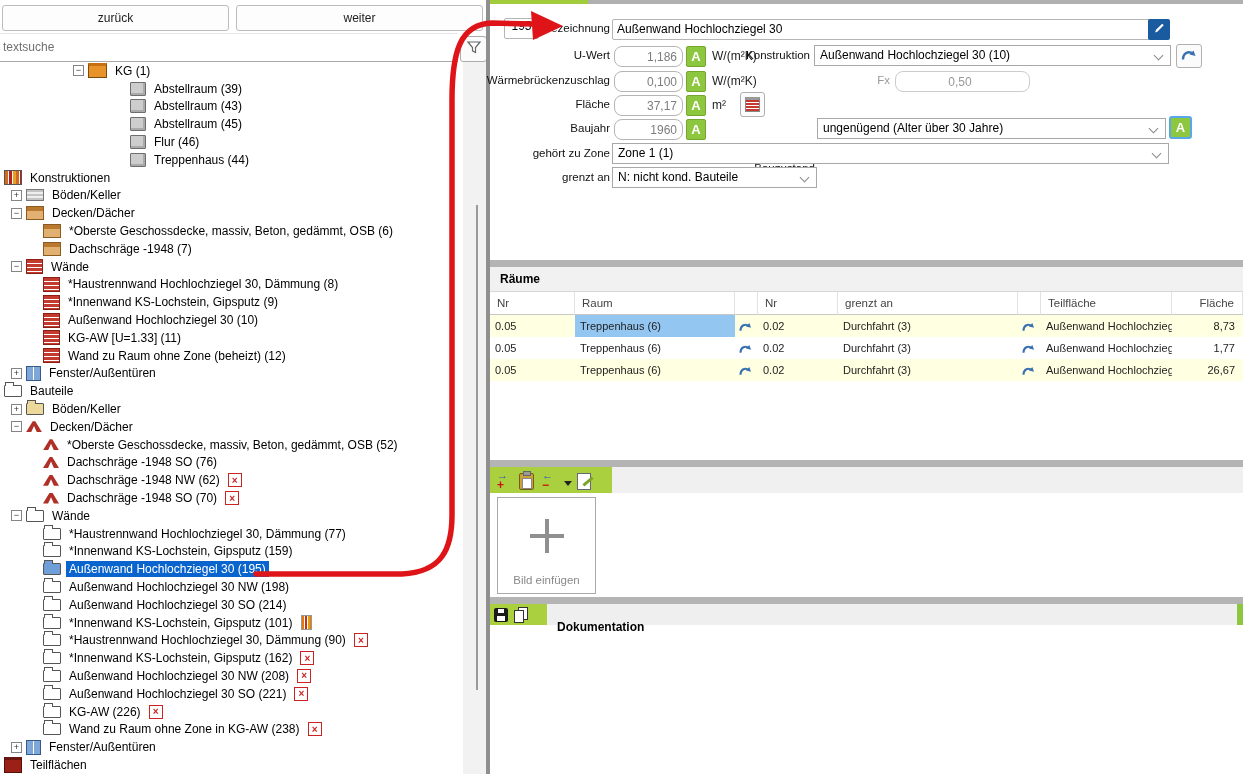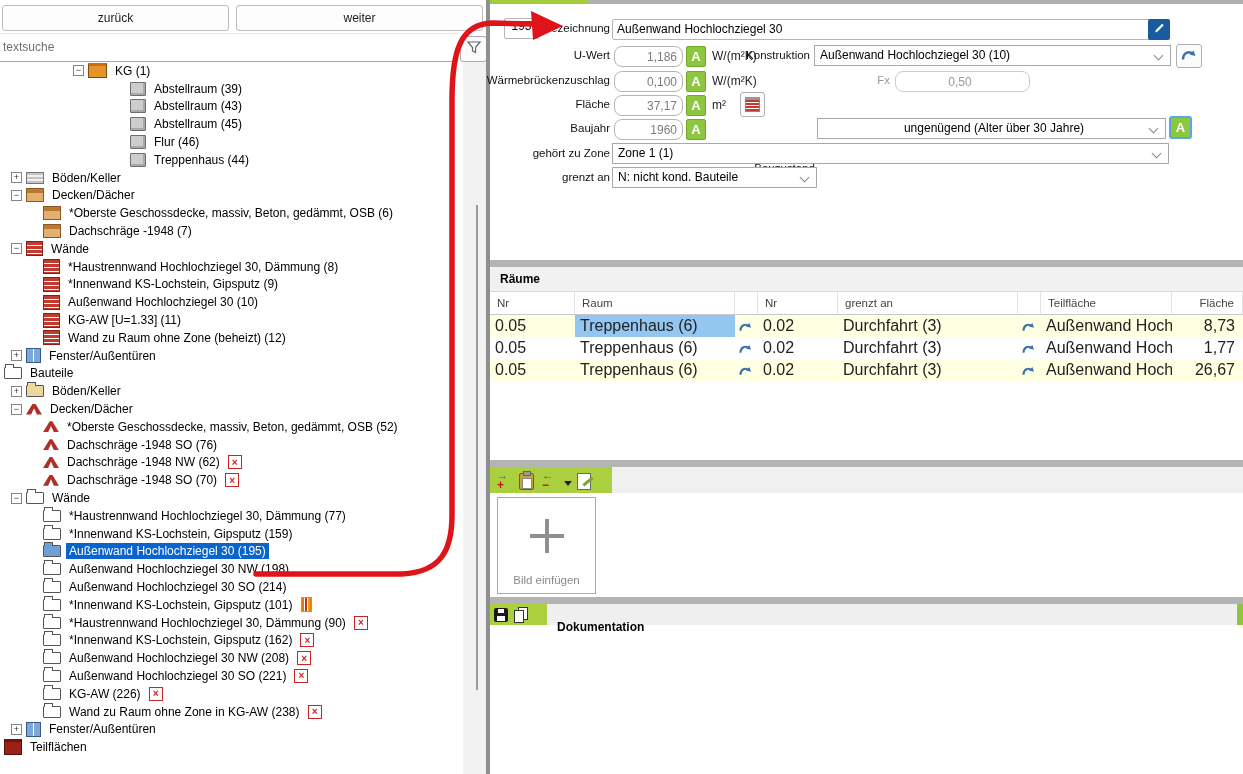--- a/index.html
+++ b/index.html
@@ -85,21 +85,21 @@
   .splitter{position:absolute;left:0;width:753px;height:7px;background:#b4b4b4;}
   #raeume-titlebar{position:absolute;left:0;top:267px;width:753px;height:25px;background:#f1f1f1;
       border-bottom:1px solid #d8d8d8;line-height:25px;font-weight:bold;padding-left:10px;box-sizing:border-box;}
   .tgrid{display:grid;grid-template-columns:85px 160px 23px 80px 180px 23px 131px 1fr;}
   #raeume-header{position:absolute;left:0;top:292px;width:753px;height:23px;background:#fff;color:#444;font-size:11.5px;}
   #raeume-header .hc{border-right:1px solid #e2e2e2;border-bottom:1px solid #c8c8c8;line-height:22px;padding-left:7px;overflow:hidden;}
   #raeume-header .hc.num{text-align:right;padding-right:8px;}
   #raeume-rows{position:absolute;left:0;top:315px;width:753px;}
   .rrow{height:22px;background:#fff;}
   .rrow.alt{background:#ffffe1;}
-  .rrow .c{line-height:22px;padding-left:5px;font-size:16px;color:#222;overflow:hidden;white-space:nowrap;}
+  .rrow .c{line-height:22px;padding-left:5px;font-size:11px;color:#222;overflow:hidden;white-space:nowrap;}
   .rrow .c.num{text-align:right;padding-right:8px;}
   .rrow .c.icn{display:flex;align-items:center;justify-content:flex-start;padding-left:4px;}
   .rrow .c.cellsel{background:#94c6f2;}
 
   
   #img-toolbar{position:absolute;left:0;top:467px;width:753px;height:26px;background:#f0f0f0;}
   #img-toolbar .greenblock{position:absolute;left:0;top:0;width:122px;height:26px;background:#abd03f;
       display:flex;align-items:center;gap:5px;padding-left:4px;box-sizing:border-box;}
   .tbic{position:relative;width:20px;height:19px;}
   .ic-addrow::before{content:'\2192';position:absolute;top:-2px;left:3px;color:#2a52c8;font-weight:bold;font-size:11px;}
@@ -204,20 +204,27 @@
       </div>
 
       <div class="trow">
         <span class="indent lv-room"></span>
 
         <span class="ic ic-room"></span>
         <span class="lbl">Treppenhaus (44)</span>
 
       </div>
 
+      <div class="trow">
+        <span class="indent lv-l0"></span>
+
+        <span class="ic ic-konstr"></span>
+        <span class="lbl">Konstruktionen</span>
+
+      </div>
 
       <div class="trow">
         <span class="indent lv-l1"></span>
         <span class="exp plus"></span>
         <span class="ic ic-layers"></span>
         <span class="lbl">Böden/Keller</span>
 
       </div>
 
       <div class="trow">
@@ -535,21 +542,21 @@
   <div class="unit" style="left:222px;top:98px;">m²</div>
   <div class="sqbtn" style="left:250px;top:92px;width:23px;height:23px;">
     <span class="brickpat"></span>
   </div>
 
   <div class="flabel" style="left:30px;top:122px;width:90px;">Baujahr</div>
   <input class="fld" style="left: 124px; top: 119px; width: 62px;" value="1960">
   <div class="abadge" style="left:196px;top:119px;">A</div>
 
   <div class="flabel" style="left:237px;top:122px;width:88px;margin-top:40px;">Bauzustand</div>
-  <div class="dd" style="left:327px;top:118px;width:342px;text-align:center;">ungenügend (Alter über 30 Jahre)</div>
+  <div class="dd" style="left:327px;top:118px;width:342px;">ungenügend (Alter über 30 Jahre)</div>
   <div class="abadge" id="bauzustand-a" style="left:679px;top:116px;width:19px;height:19px;">A</div>
 
   <div class="flabel" style="left:30px;top:147px;width:90px;">gehört zu Zone</div>
   <div class="dd" style="left:122px;top:143px;width:550px;">Zone 1 (1)</div>
 
   <div class="flabel" style="left:30px;top:171px;width:90px;">grenzt an</div>
   <div class="dd" style="left:122px;top:167px;width:198px;">N: nicht kond. Bauteile</div>
 
   <div class="splitter" style="top:260px;"></div>
   <div id="raeume-titlebar">Räume</div>

